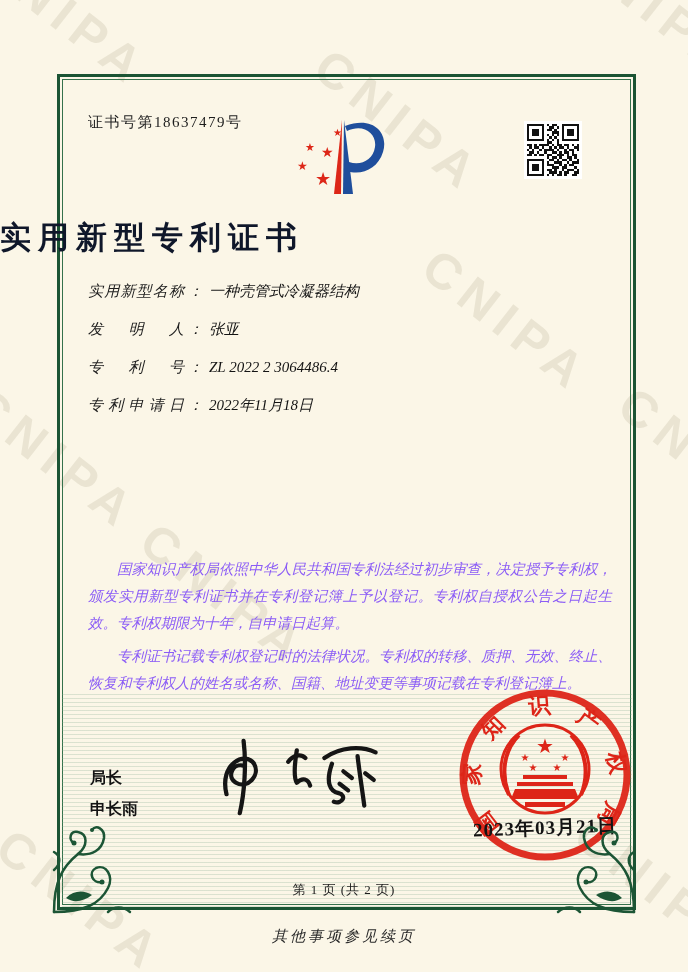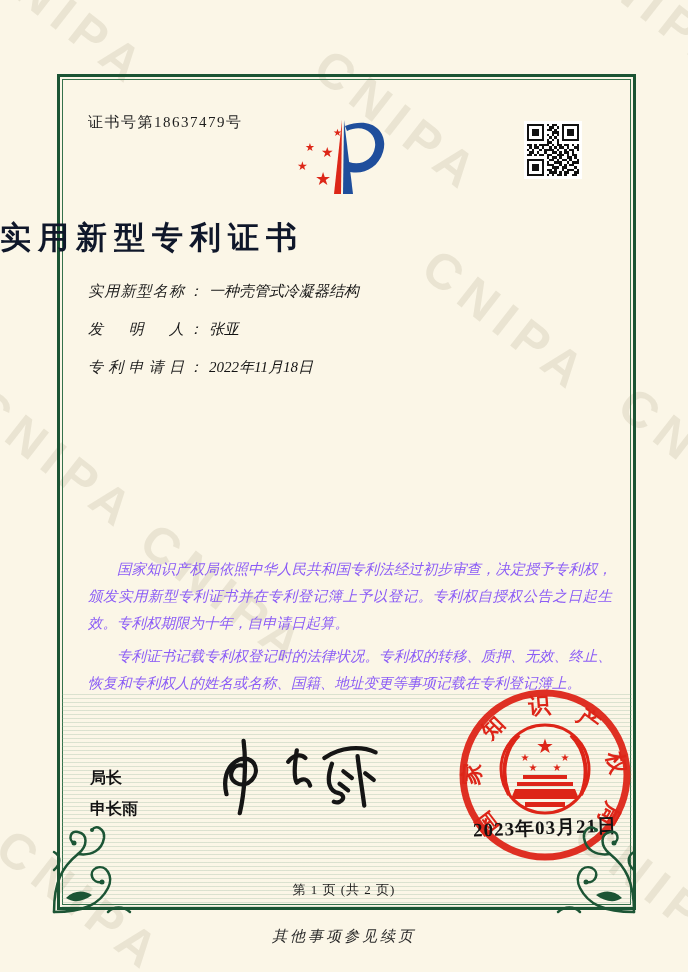--- a/index.html
+++ b/index.html
@@ -376,20 +376,23 @@
   <div class="title">实用新型专利证书</div>
 
   <div class="fields">
     <div class="frow">
       <span class="lbl">实用新型名称</span><span class="sep">：</span><span class="val">一种壳管式冷凝器结构</span>
     </div>
     <div class="frow">
       <span class="lbl">发明人</span><span class="sep">：</span><span class="val">张亚</span>
     </div>
     <div class="frow">
+      <span class="lbl">专利号</span><span class="sep">：</span><span class="val">ZL 2022 2 3064486.4</span>
+    </div>
+    <div class="frow">
       <span class="lbl">专利申请日</span><span class="sep">：</span><span class="val">2022年11月18日</span>
     </div>
   </div>
 
   <div class="paras">
     <p>国家知识产权局依照中华人民共和国专利法经过初步审查，决定授予专利权，颁发实用新型专利证书并在专利登记簿上予以登记。专利权自授权公告之日起生效。专利权期限为十年，自申请日起算。</p>
     <p>专利证书记载专利权登记时的法律状况。专利权的转移、质押、无效、终止、恢复和专利权人的姓名或名称、国籍、地址变更等事项记载在专利登记簿上。</p>
   </div>
 
   <div class="signer">

